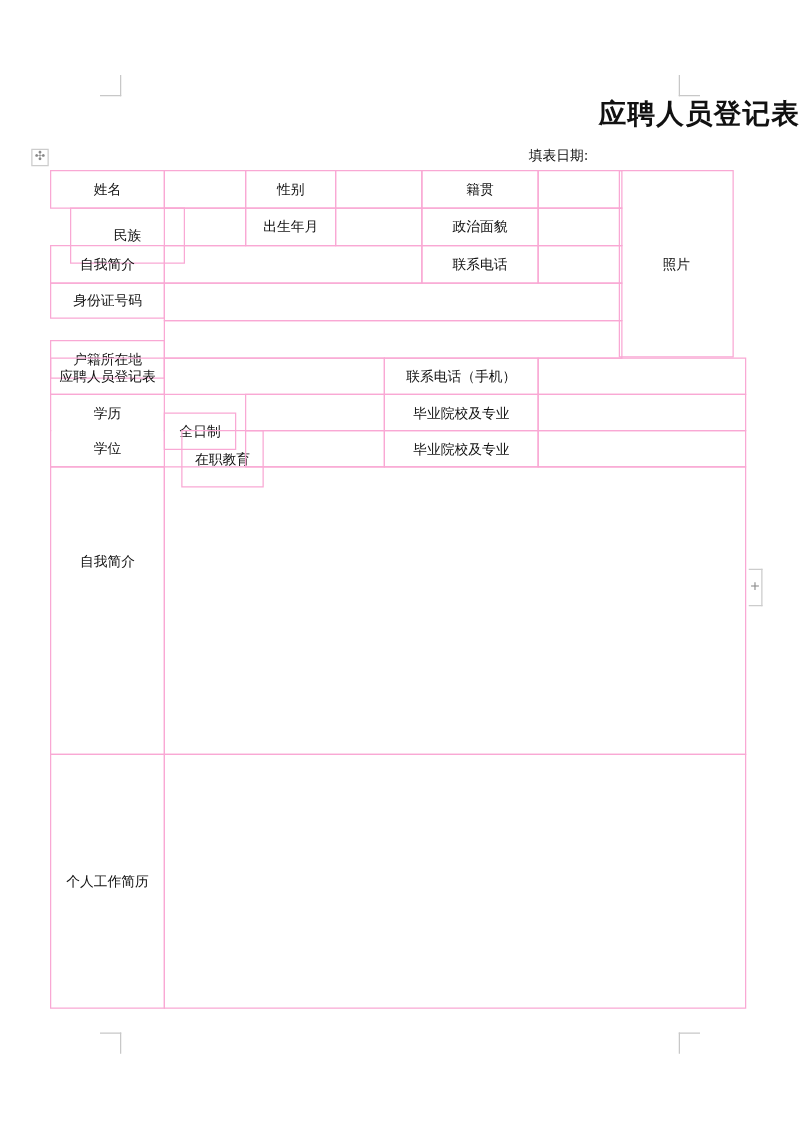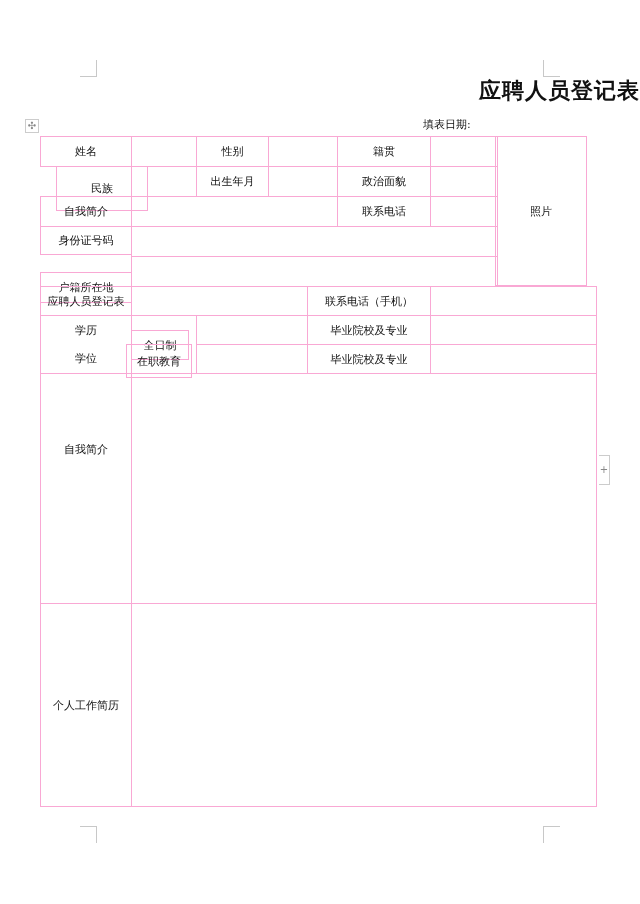--- a/index.html
+++ b/index.html
@@ -63,21 +63,21 @@
   <div class="cell" style="left:307px;top:286px;width:124px;height:30px">联系电话（手机）</div>
   <div class="cell" style="left:430px;top:286px;width:167px;height:30px"></div>
 
   <div class="cell nb-b" style="left:40px;top:315px;width:92px;height:30px">学历</div>
   <div class="cell" style="left:131px;top:330px;width:58px;height:30px">全日制</div>
   <div class="cell" style="left:196px;top:315px;width:112px;height:30px"></div>
   <div class="cell" style="left:307px;top:315px;width:124px;height:30px">毕业院校及专业</div>
   <div class="cell" style="left:430px;top:315px;width:167px;height:30px"></div>
 
   <div class="cell nb-t" style="left:40px;top:344px;width:92px;height:30px">学位</div>
-  <div class="cell" style="left:126px;top:344px;width:66px;height:34px">在职教育</div>
+  <div class="cell" style="left:145px;top:344px;width:66px;height:46px">在职教育</div>
   <div class="cell" style="left:196px;top:344px;width:112px;height:30px"></div>
   <div class="cell" style="left:307px;top:344px;width:124px;height:30px">毕业院校及专业</div>
   <div class="cell" style="left:430px;top:344px;width:167px;height:30px"></div>
 
   <div class="cell" style="left:40px;top:373px;width:92px;height:231px;align-items:flex-start;padding-top:68px">自我简介</div>
   <div class="cell" style="left:131px;top:373px;width:466px;height:231px"></div>
 
   <div class="cell" style="left:40px;top:603px;width:92px;height:204px">个人工作简历</div>
   <div class="cell" style="left:131px;top:603px;width:466px;height:204px"></div>
 </div>

